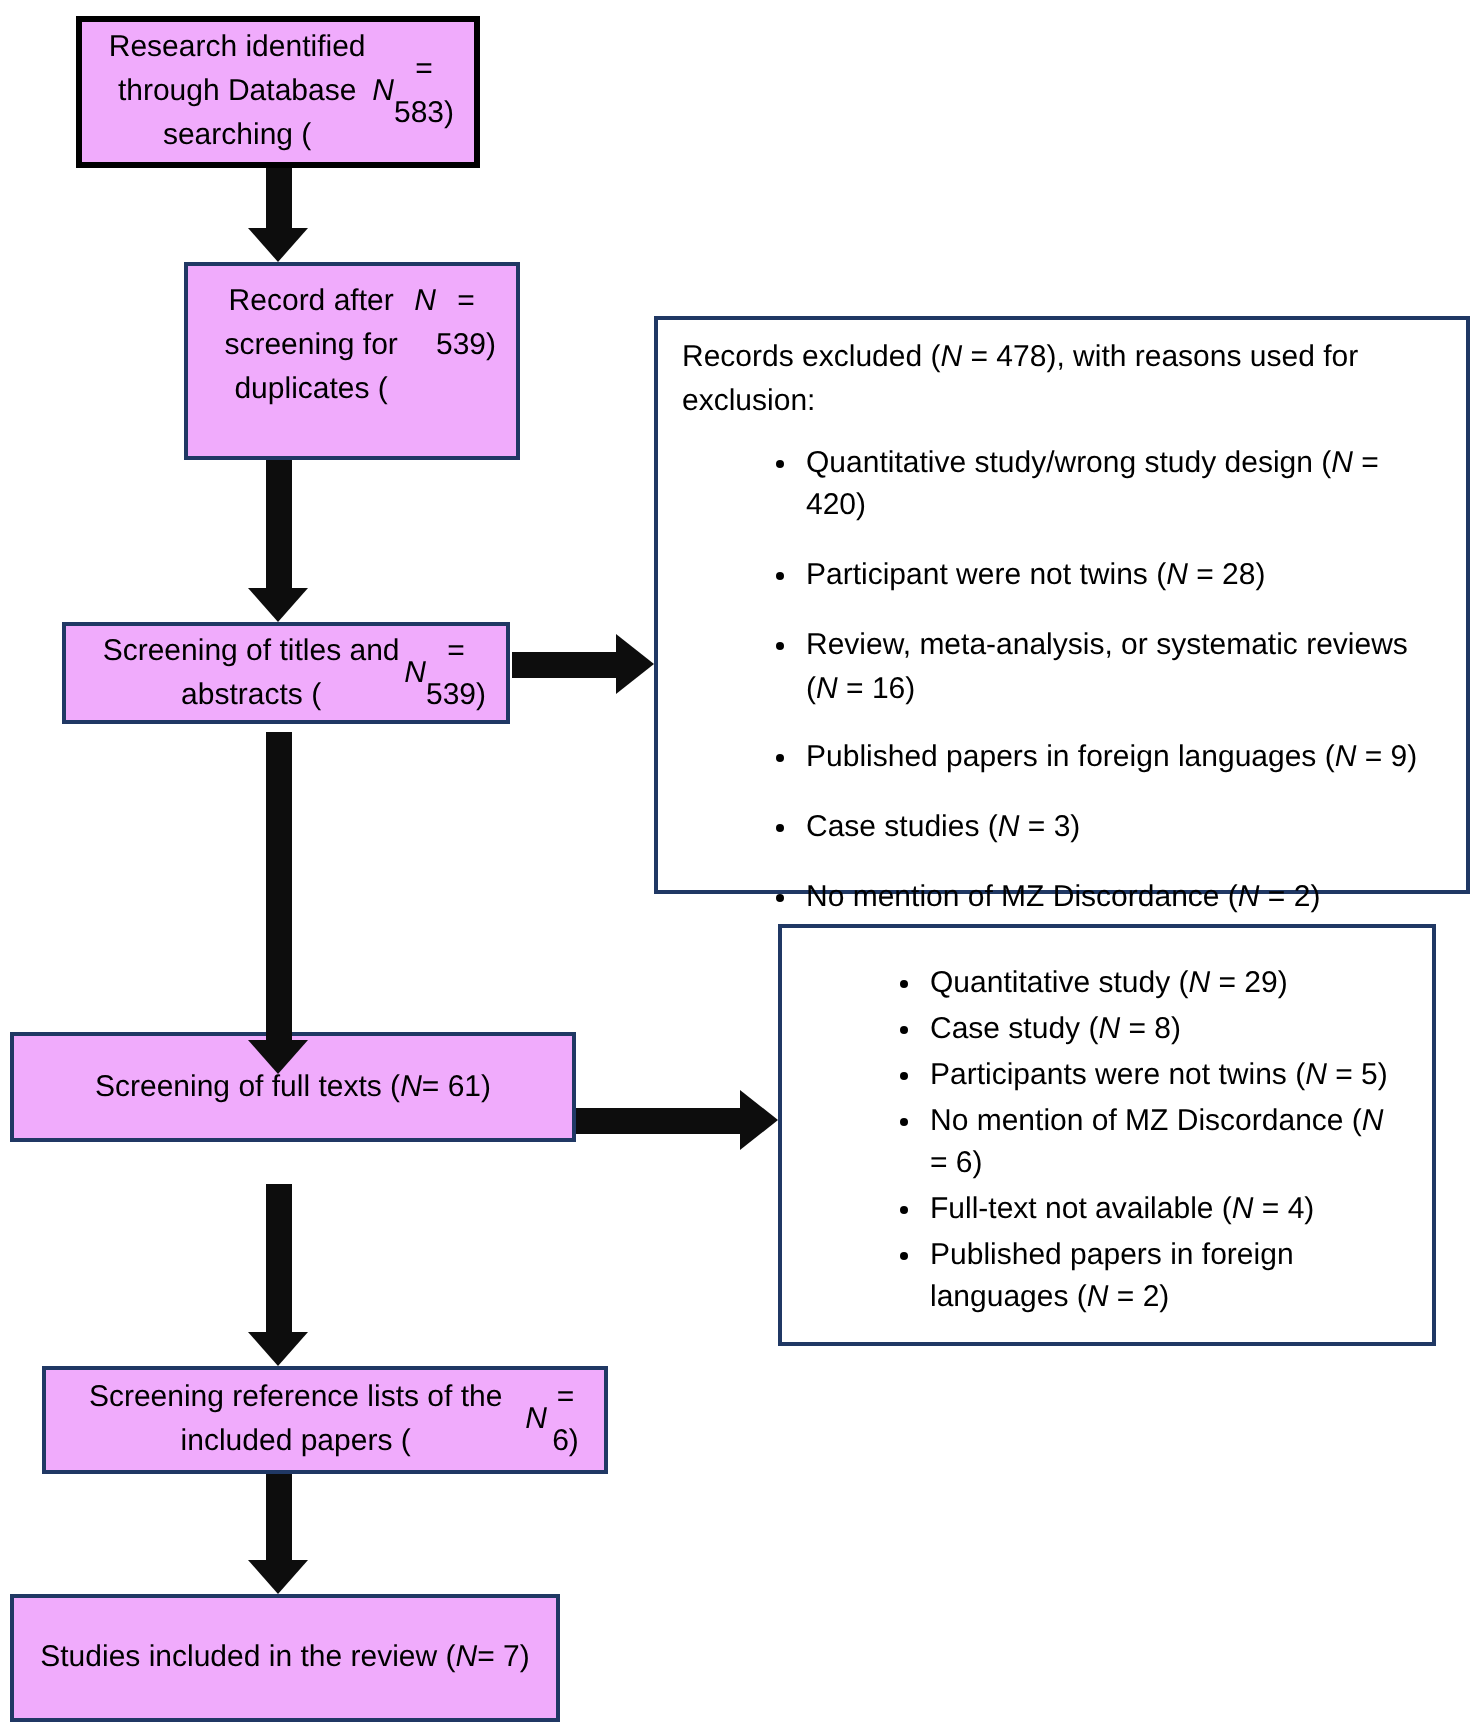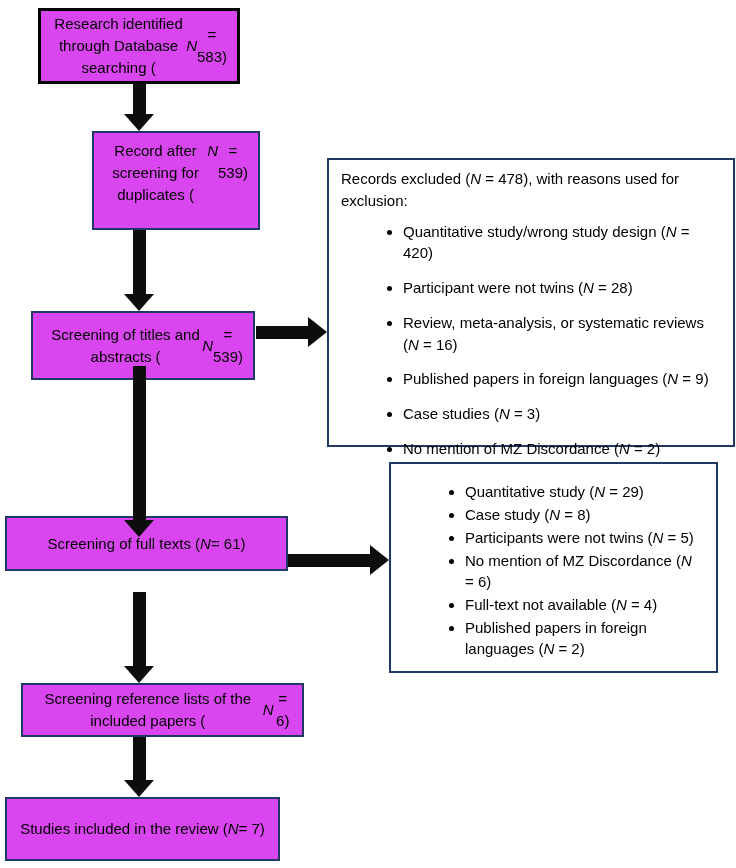--- a/index.html
+++ b/index.html
@@ -14,21 +14,21 @@
     background: var(--background, #ffffff);
     font-family: "Liberation Sans", sans-serif;
     color: var(--text, #000000);
     font-size: 15px;
     line-height: 1.45;
     overflow: hidden;
   }
   .flow-box {
     position: absolute;
     box-sizing: border-box;
-    background: #d946ef;
+    background: #f0abfc;
     border: 2px solid var(--box-border, #203864);
     text-align: center;
     display: flex;
     align-items: center;
     justify-content: center;
     padding: 4px 10px;
   }
   .flow-box.top-box {
     border: 3px solid var(--top-box-border, #000000);
   }
@@ -93,21 +93,21 @@
 </style>
 </head>
 <body>
 
 <div id="canvas">
 
   <div class="flow-box top-box" style="left:38px; top:8px; width:202px; height:76px;">Research identified through Database searching (<i>N</i> = 583)</div>
 
   <div class="flow-box top-align" style="left:60px; top:131px; width:168px; height:99px;">Record after screening for duplicates (<i>N</i> = 539)</div>
 
-  <div class="flow-box" style="left:31px; top:311px; width:224px; height:69px;padding-left:16px;">Screening of titles and abstracts (<i>N</i> = 539)</div>
+  <div class="flow-box" style="left:31px; top:311px; width:224px; height:51px;padding-left:16px;">Screening of titles and abstracts (<i>N</i> = 539)</div>
 
   <div class="flow-box" style="left:5px; top:516px; width:283px; height:55px;">Screening of full texts (<i>N</i> = 61)</div>
 
   <div class="flow-box" style="left:21px; top:683px; width:283px; height:54px;">Screening reference lists of the included papers (<i>N</i> = 6)</div>
 
   <div class="flow-box" style="left:5px; top:797px; width:275px; height:64px;">Studies included in the review (<i>N</i> = 7)</div>
 
   <div class="excl-box spread" style="left:327px; top:158px; width:408px; height:289px;">
     <div>Records excluded (<i>N</i> = 478), with reasons used for exclusion:</div>
     <ul>

